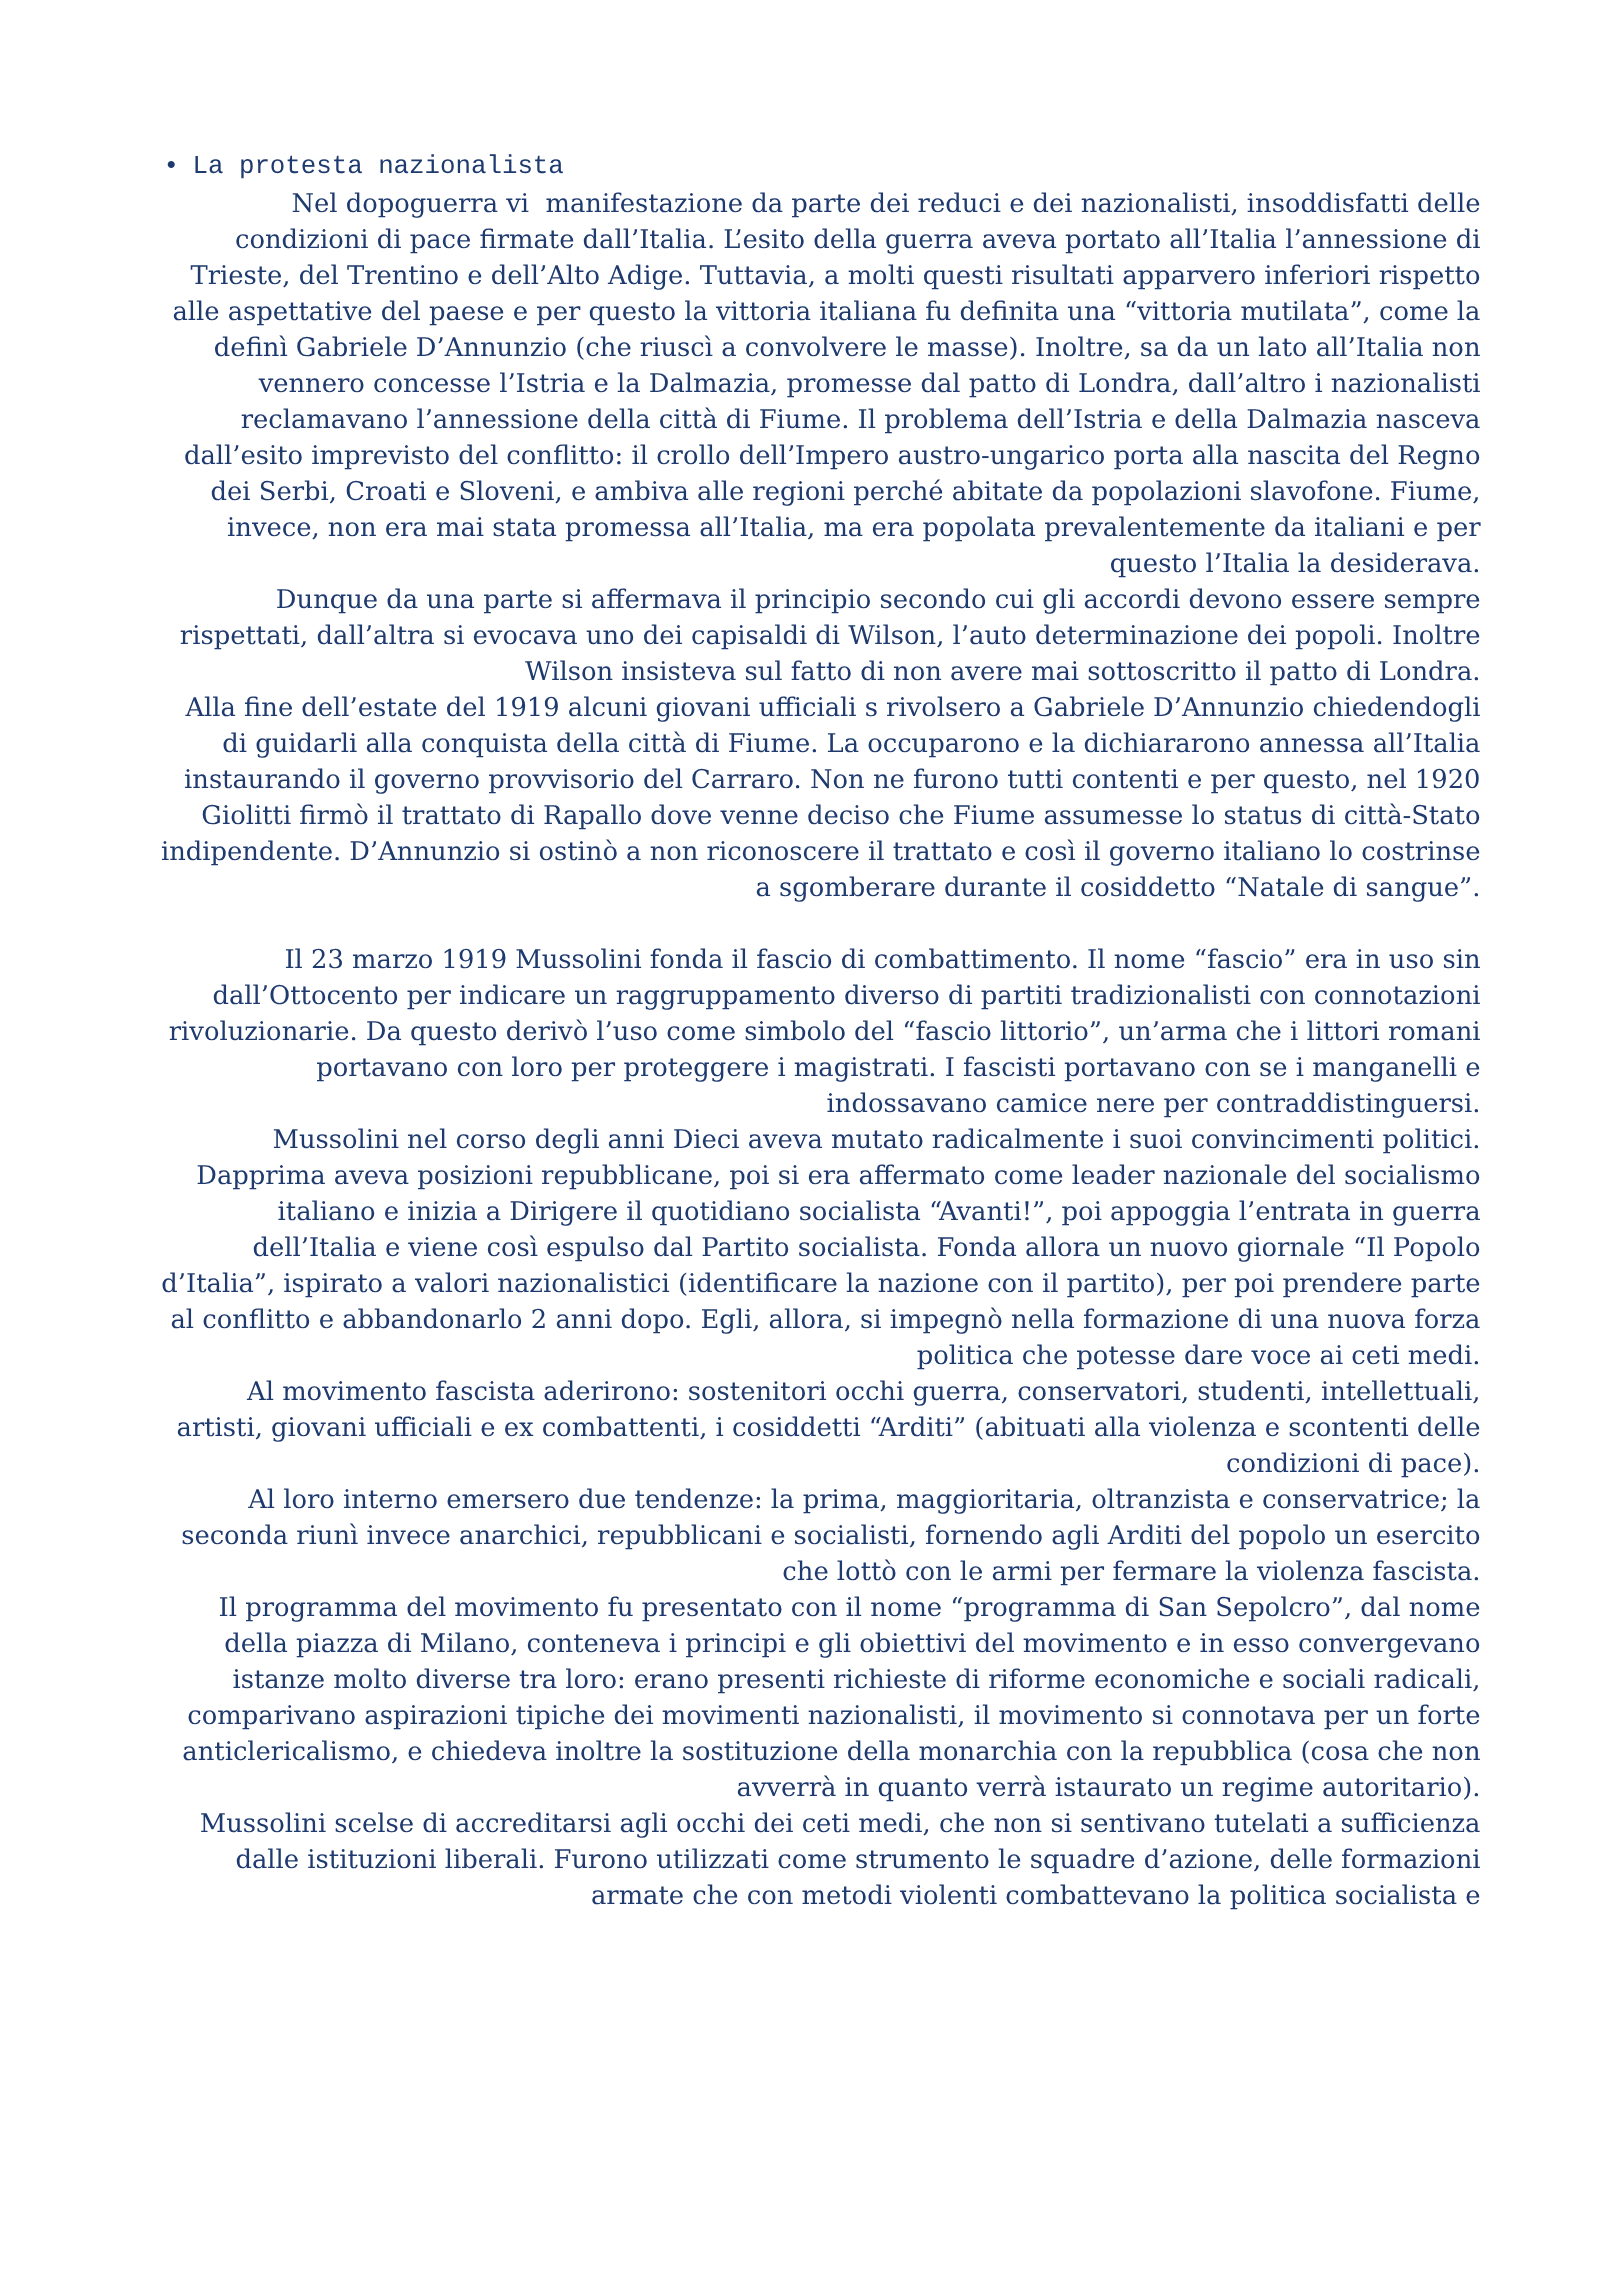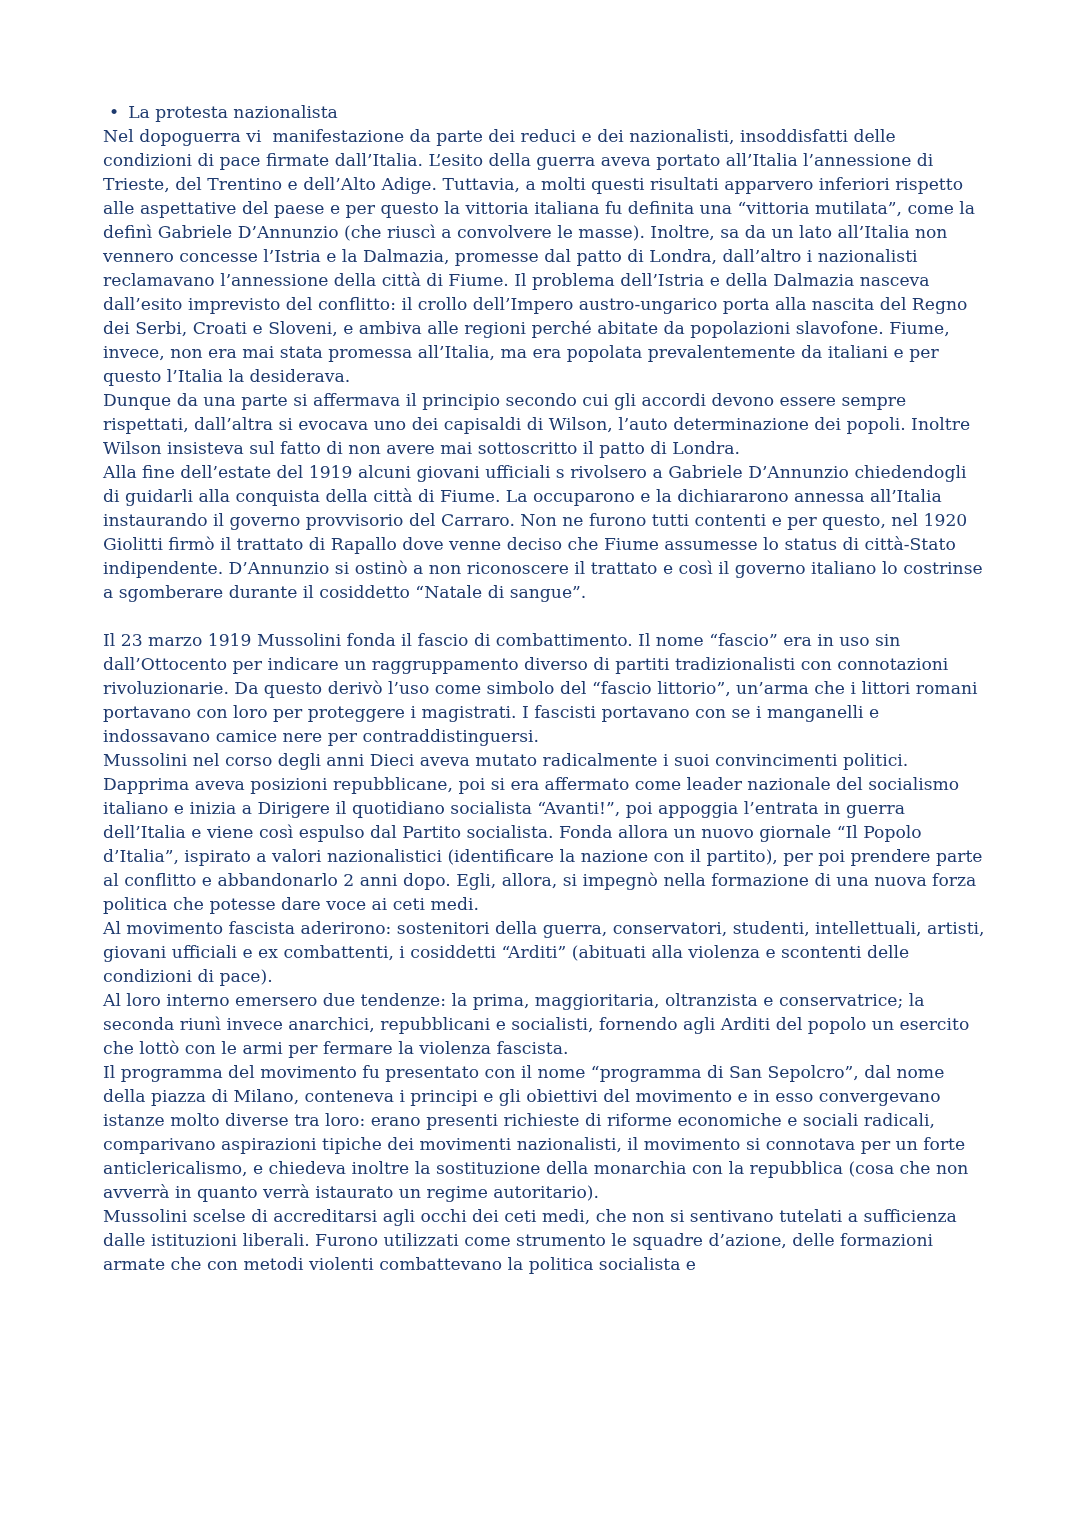--- a/index.html
+++ b/index.html
@@ -25,45 +25,46 @@
   }
   .section + .section {
     margin-top: 24px;
   }
   .section-heading {
     padding-left: 6px;
     margin: 0;
     font-weight: normal;
     font-size: 17.2px;
     line-height: 24px;
+    font-family: Liberation Mono, monospace;
   }
   .bullet {
     display: inline-block;
     margin-right: 9px;
   }
   p.body-par {
     margin: 0;
     white-space: pre-wrap;
-    text-align: left;
+    text-align: right;
   }
 </style>
 </head>
 <body>
 
 <div class="page">
 
   <section class="section">
     <h2 class="section-heading"><span class="bullet">•</span><span>La protesta nazionalista</span></h2>
     <p class="body-par">Nel dopoguerra vi  manifestazione da parte dei reduci e dei nazionalisti, insoddisfatti delle condizioni di pace firmate dall’Italia. L’esito della guerra aveva portato all’Italia l’annessione di Trieste, del Trentino e dell’Alto Adige. Tuttavia, a molti questi risultati apparvero inferiori rispetto alle aspettative del paese e per questo la vittoria italiana fu definita una “vittoria mutilata”, come la definì Gabriele D’Annunzio (che riuscì a convolvere le masse). Inoltre, sa da un lato all’Italia non vennero concesse l’Istria e la Dalmazia, promesse dal patto di Londra, dall’altro i nazionalisti reclamavano l’annessione della città di Fiume. Il problema dell’Istria e della Dalmazia nasceva dall’esito imprevisto del conflitto: il crollo dell’Impero austro-ungarico porta alla nascita del Regno dei Serbi, Croati e Sloveni, e ambiva alle regioni perché abitate da popolazioni slavofone. Fiume, invece, non era mai stata promessa all’Italia, ma era popolata prevalentemente da italiani e per questo l’Italia la desiderava.</p>
     <p class="body-par">Dunque da una parte si affermava il principio secondo cui gli accordi devono essere sempre rispettati, dall’altra si evocava uno dei capisaldi di Wilson, l’auto determinazione dei popoli. Inoltre Wilson insisteva sul fatto di non avere mai sottoscritto il patto di Londra.</p>
     <p class="body-par">Alla fine dell’estate del 1919 alcuni giovani ufficiali s rivolsero a Gabriele D’Annunzio chiedendogli di guidarli alla conquista della città di Fiume. La occuparono e la dichiararono annessa all’Italia instaurando il governo provvisorio del Carraro. Non ne furono tutti contenti e per questo, nel 1920 Giolitti firmò il trattato di Rapallo dove venne deciso che Fiume assumesse lo status di città-Stato indipendente. D’Annunzio si ostinò a non riconoscere il trattato e così il governo italiano lo costrinse a sgomberare durante il cosiddetto “Natale di sangue”.</p>
   </section>
 
   <section class="section">
     <p class="body-par">Il 23 marzo 1919 Mussolini fonda il fascio di combattimento. Il nome “fascio” era in uso sin dall’Ottocento per indicare un raggruppamento diverso di partiti tradizionalisti con connotazioni rivoluzionarie. Da questo derivò l’uso come simbolo del “fascio littorio”, un’arma che i littori romani portavano con loro per proteggere i magistrati. I fascisti portavano con se i manganelli e indossavano camice nere per contraddistinguersi.</p>
     <p class="body-par">Mussolini nel corso degli anni Dieci aveva mutato radicalmente i suoi convincimenti politici. Dapprima aveva posizioni repubblicane, poi si era affermato come leader nazionale del socialismo italiano e inizia a Dirigere il quotidiano socialista “Avanti!”, poi appoggia l’entrata in guerra dell’Italia e viene così espulso dal Partito socialista. Fonda allora un nuovo giornale “Il Popolo d’Italia”, ispirato a valori nazionalistici (identificare la nazione con il partito), per poi prendere parte al conflitto e abbandonarlo 2 anni dopo. Egli, allora, si impegnò nella formazione di una nuova forza politica che potesse dare voce ai ceti medi.</p>
-    <p class="body-par">Al movimento fascista aderirono: sostenitori della guerra, conservatori, studenti, intellettuali, artisti, giovani ufficiali e ex combattenti, i cosiddetti “Arditi” (abituati alla violenza e scontenti delle condizioni di pace).</p>
+    <p class="body-par">Al movimento fascista aderirono: sostenitori occhi guerra, conservatori, studenti, intellettuali, artisti, giovani ufficiali e ex combattenti, i cosiddetti “Arditi” (abituati alla violenza e scontenti delle condizioni di pace).</p>
     <p class="body-par">Al loro interno emersero due tendenze: la prima, maggioritaria, oltranzista e conservatrice; la seconda riunì invece anarchici, repubblicani e socialisti, fornendo agli Arditi del popolo un esercito che lottò con le armi per fermare la violenza fascista.</p>
     <p class="body-par">Il programma del movimento fu presentato con il nome “programma di San Sepolcro”, dal nome della piazza di Milano, conteneva i principi e gli obiettivi del movimento e in esso convergevano istanze molto diverse tra loro: erano presenti richieste di riforme economiche e sociali radicali, comparivano aspirazioni tipiche dei movimenti nazionalisti, il movimento si connotava per un forte anticlericalismo, e chiedeva inoltre la sostituzione della monarchia con la repubblica (cosa che non avverrà in quanto verrà istaurato un regime autoritario).</p>
     <p class="body-par">Mussolini scelse di accreditarsi agli occhi dei ceti medi, che non si sentivano tutelati a sufficienza dalle istituzioni liberali. Furono utilizzati come strumento le squadre d’azione, delle formazioni armate che con metodi violenti combattevano la politica socialista e</p>
   </section>
 
 </div>
 
 </body></html>

